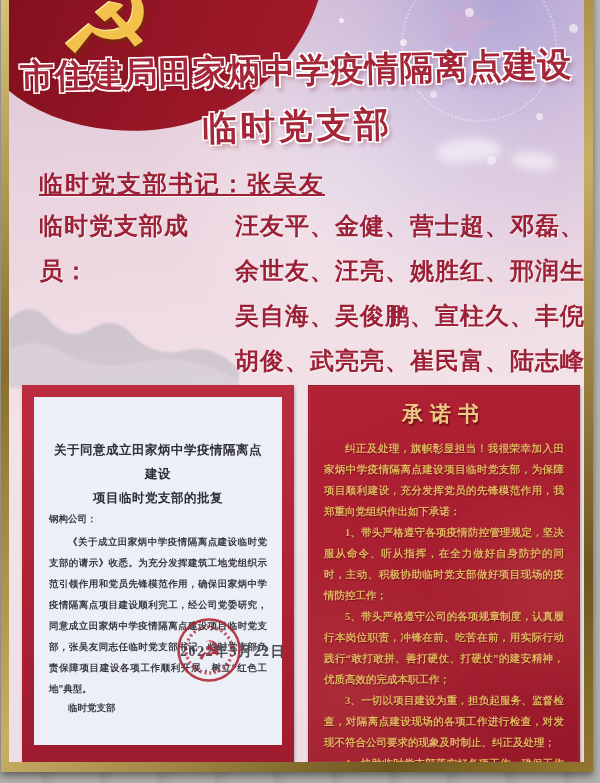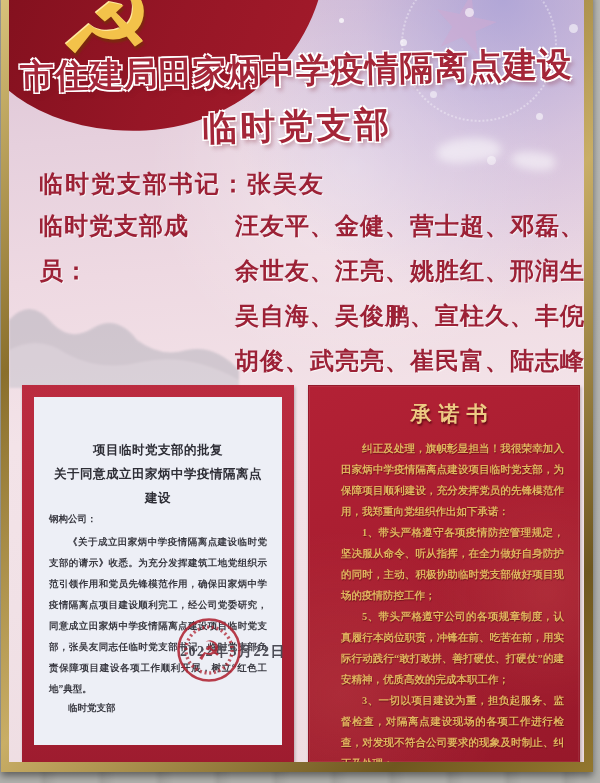--- a/index.html
+++ b/index.html
@@ -55,21 +55,21 @@
   .mountains{position:absolute;left:0;top:258px;opacity:.32;filter:blur(1px);}
   
   .title{position:absolute;left:0;top:48px;width:100%;text-align:center;transform:rotate(-1.3deg);
     color:#a42638;font-weight:900;}
   .title .t1{font-size:34px;letter-spacing:.5px;
     text-shadow:1.5px 1.5px 0 #fff,-1.5px -1.5px 0 #fff,1.5px -1.5px 0 #fff,-1.5px 1.5px 0 #fff,3px 4px 4px rgba(120,20,35,.35);}
   .title .t2{font-size:35px;margin-top:9px;letter-spacing:3px;
     text-shadow:1.5px 1.5px 0 #fff,-1.5px -1.5px 0 #fff,1.5px -1.5px 0 #fff,-1.5px 1.5px 0 #fff,3px 4px 4px rgba(120,20,35,.35);}
   
   .secretary{position:absolute;left:30px;top:168px;font-size:24px;font-weight:800;color:#9c2136;letter-spacing:2px;
-    text-shadow:1px 1px 1px rgba(255,255,255,.7);}
+    text-shadow:1px 1px 1px rgba(255,255,255,.7);text-decoration:underline;}
   .members{position:absolute;left:30px;top:205px;width:530px;display:flex;align-items:flex-start;
     font-size:24px;font-weight:800;color:#9c2136;text-shadow:1px 1px 1px rgba(255,255,255,.7);font-family:Liberation Mono, monospace;}
   .m-label{width:196px;flex:0 0 auto;line-height:45px;letter-spacing:1px;}
   .m-names div{line-height:45px;letter-spacing:1px;white-space:nowrap;}
   
   .doc{position:absolute;left:13px;top:385px;width:272px;height:377px;box-sizing:border-box;
     background:linear-gradient(180deg,#bb2c40 0%,#ad2135 60%,#9e1c2f 100%);
     padding:12px 12px 17px 12px;box-shadow:1px 2px 3px rgba(0,0,0,.25);}
   .paper{position:relative;width:100%;height:100%;box-sizing:border-box;background:#edeff6;
     padding:42px 15px 0 15px;color:#3a3a42;}
@@ -80,21 +80,21 @@
   .doc-date{position:absolute;left:102px;top:246px;width:150px;font-size:14px;font-weight:700;
     color:#4b4b55;letter-spacing:1.5px;z-index:1;text-align:right;}
   .seal{position:absolute;left:142px;top:220px;z-index:2;opacity:.88;}
   
   .pledge{position:absolute;left:299px;top:385px;width:272px;height:378px;box-sizing:border-box;
     border:1px solid #85132484;
     background:
       radial-gradient(circle at 88% 55%, rgba(235,125,110,.16) 0%, rgba(235,125,110,0) 38%),
       radial-gradient(circle at 12% 82%, rgba(235,140,120,.14) 0%, rgba(235,140,120,0) 42%),
       linear-gradient(160deg,#b32135 0%,#a51d2f 55%,#97182a 100%);
-    padding:14px 15px 0 32px;box-shadow:1px 2px 3px rgba(0,0,0,.25), inset 0 0 0 1px rgba(255,255,255,.07);}
+    padding:14px 15px 0 15px;box-shadow:1px 2px 3px rgba(0,0,0,.25), inset 0 0 0 1px rgba(255,255,255,.07);}
   .p-title{text-align:center;font-size:21px;font-weight:900;color:#eecb84;letter-spacing:7px;
     text-shadow:1px 2px 2px rgba(60,0,5,.65);}
   .pledge p{font-size:10.5px;font-weight:700;line-height:21px;text-align:justify;text-indent:2em;
     color:#e0b45e;margin:0;text-shadow:.5px .8px .8px rgba(60,0,5,.5);}
   .p-intro{margin-top:10px !important;}
 </style>
 </head>
 <body>
 
 <div class="frame">
@@ -127,22 +127,22 @@
         <div>汪友平、金健、营士超、邓磊、</div>
         <div>余世友、汪亮、姚胜红、邢润生、</div>
         <div>吴自海、吴俊鹏、宣柱久、丰倪生、</div>
         <div>胡俊、武亮亮、崔民富、陆志峰。</div>
       </div>
     </div>
 
     <div class="doc">
       <div class="paper">
         <div class="doc-title">
+          <div>关于同意成立田家炳中学疫情隔离点建设</div>
           <div>项目临时党支部的批复</div>
-          <div>关于同意成立田家炳中学疫情隔离点建设</div>
         </div>
         <div class="doc-salutation">钢构公司：</div>
         <p class="doc-body">《关于成立田家炳中学疫情隔离点建设临时党支部的请示》收悉。为充分发挥建筑工地党组织示范引领作用和党员先锋模范作用，确保田家炳中学疫情隔离点项目建设顺利完工，经公司党委研究，同意成立田家炳中学疫情隔离点建设项目临时党支部，张吴友同志任临时党支部书记，临时党支部负责保障项目建设各项工作顺利开展，树立“红色工地”典型。</p>
         <p class="doc-closing">临时党支部</p>
         <div class="doc-date">2022年3月22日</div>
         <svg class="seal" width="66" height="66" viewBox="0 0 66 66">
           <circle cx="33" cy="33" r="30.5" fill="none" stroke="#b02433" stroke-width="2.6"></circle>
           <circle cx="33" cy="33" r="23" fill="none" stroke="#b02433" stroke-width="3.4" stroke-dasharray="2.1 2.7" opacity="0.85"></circle>
           <text x="33" y="43" text-anchor="middle" font-size="27" fill="#b02433" font-family="DejaVu Sans, sans-serif">☭</text>
         </svg>

